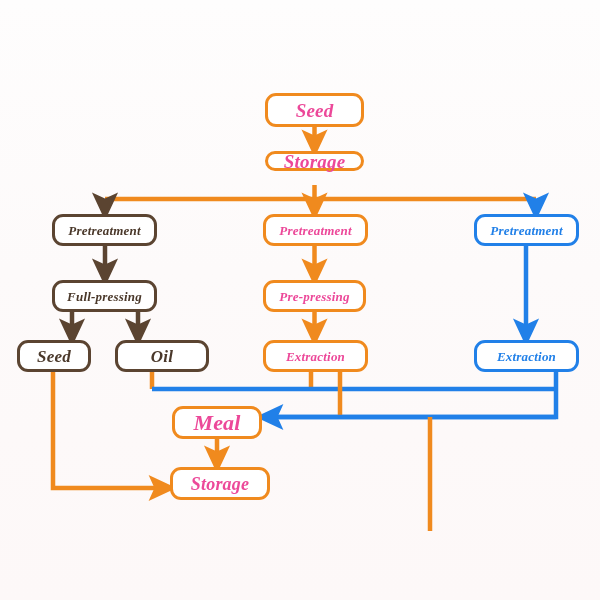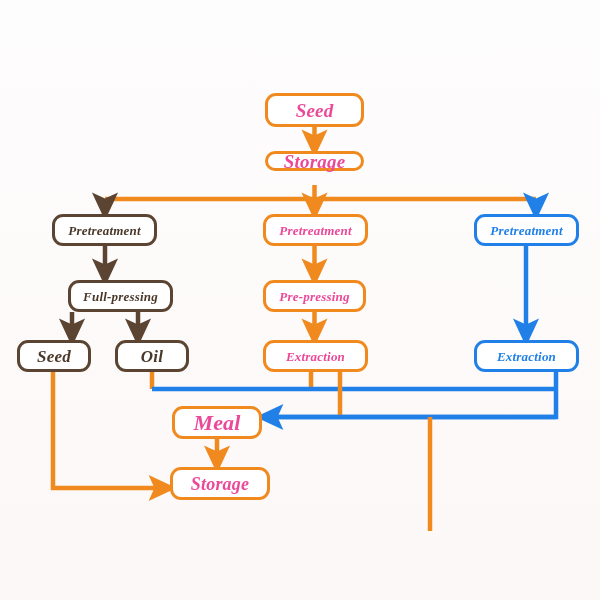--- a/index.html
+++ b/index.html
@@ -111,27 +111,27 @@
   <div id="nodes">
       <div class="node c-orange" style="left: 265px; top: 93px; width: 99px; height: 34px;">
         <span class="lbl" style="font-size: 19px;">Seed</span>
       </div>
       <div class="node c-orange" style="left: 265px; top: 151px; width: 99px; height: 20px;">
         <span class="lbl" style="font-size: 19px;">Storage</span>
       </div>
       <div class="node c-brown" style="left: 52px; top: 214px; width: 105px; height: 32px;">
         <span class="lbl" style="font-size: 13px;">Pretreatment</span>
       </div>
-      <div class="node c-brown" style="left: 68px; top: 280px; width: 105px; height: 32px;">
+      <div class="node c-brown" style="left: 52px; top: 280px; width: 105px; height: 32px;">
         <span class="lbl" style="font-size: 13px;">Full-pressing</span>
       </div>
       <div class="node c-brown" style="left: 17px; top: 340px; width: 74px; height: 32px;">
         <span class="lbl" style="font-size: 17px;">Seed</span>
       </div>
-      <div class="node c-brown" style="left: 115px; top: 340px; width: 74px; height: 32px;">
+      <div class="node c-brown" style="left: 115px; top: 340px; width: 94px; height: 32px;">
         <span class="lbl" style="font-size: 17px;">Oil</span>
       </div>
       <div class="node c-orange" style="left: 263px; top: 214px; width: 105px; height: 32px;">
         <span class="lbl" style="font-size: 13px;">Pretreatment</span>
       </div>
       <div class="node c-orange" style="left: 263px; top: 280px; width: 103px; height: 32px;">
         <span class="lbl" style="font-size: 13px;">Pre-pressing</span>
       </div>
       <div class="node c-orange" style="left: 263px; top: 340px; width: 105px; height: 32px;">
         <span class="lbl" style="font-size: 13px;">Extraction</span>

